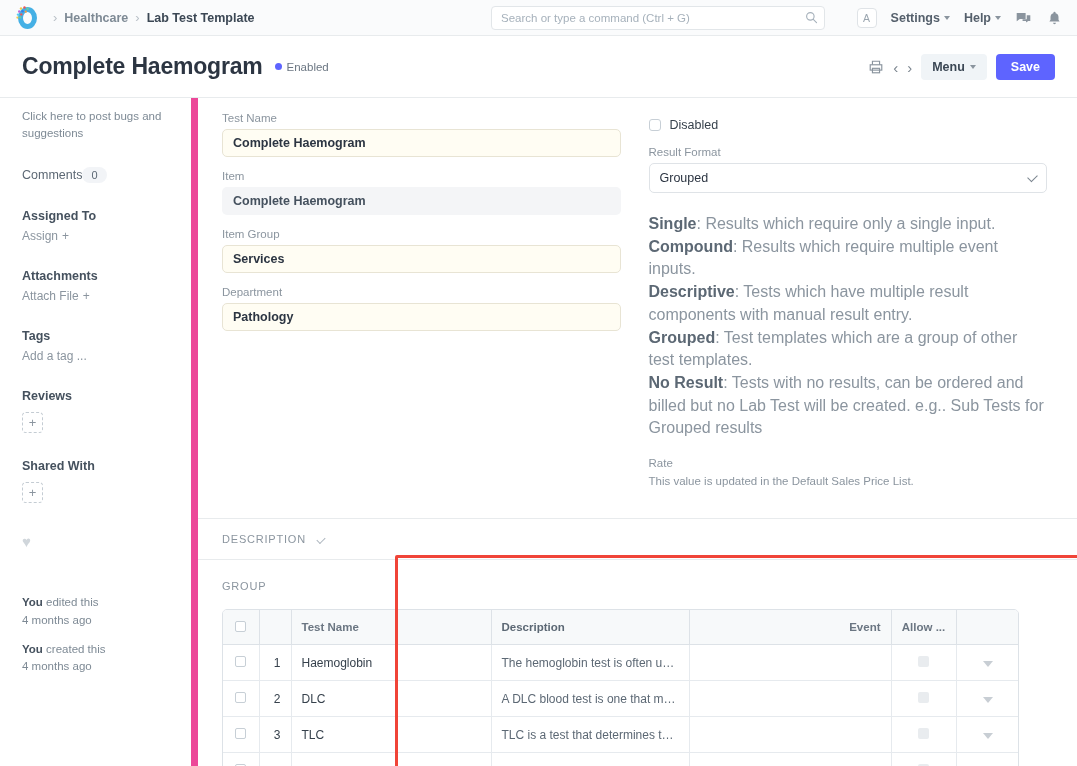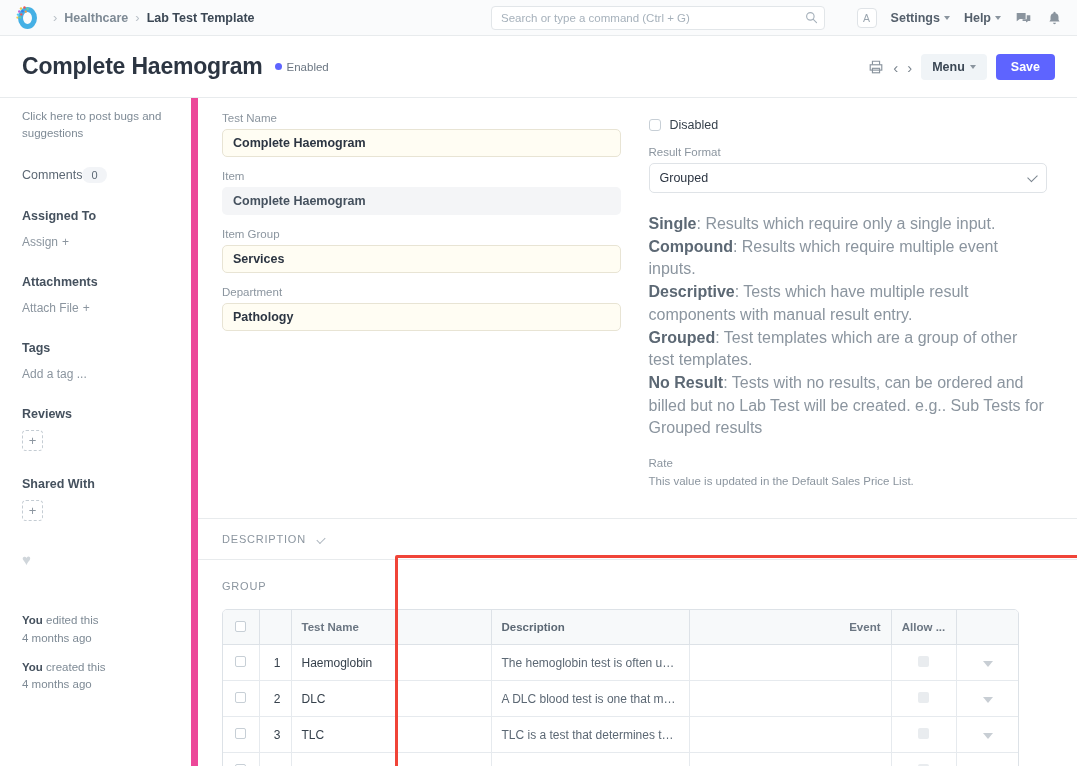--- a/index.html
+++ b/index.html
@@ -159,21 +159,21 @@
   .side-block { margin-top: 26px; }
   .side-row { display: flex; align-items: center; justify-content: flex-start; }
   .side-h { font-size: 12.5px; font-weight: bold; color: #45515e; }
   .side-h.muted { font-weight: normal; color: #5c6874; }
   .count-pill {
     background: #f2f4f7; color: #5c6874;
     border-radius: 9px; font-size: 11px;
     padding: 2px 9px; min-width: 22px; text-align: center;
   }
   .side-action {
-    margin-top: 12px; font-size: 12px; color: #8b959f; cursor: pointer;
+    margin-top: 6px; font-size: 12px; color: #8b959f; cursor: pointer;
     display: flex; align-items: center; gap: 4px;
   }
   .plusbox {
     margin-top: 9px;
     width: 21px; height: 21px;
     border: 1px dashed #c4ccd3;
     border-radius: 4px;
     display: flex; align-items: center; justify-content: center;
     color: #8b959f; font-size: 13px; cursor: pointer;
   }

